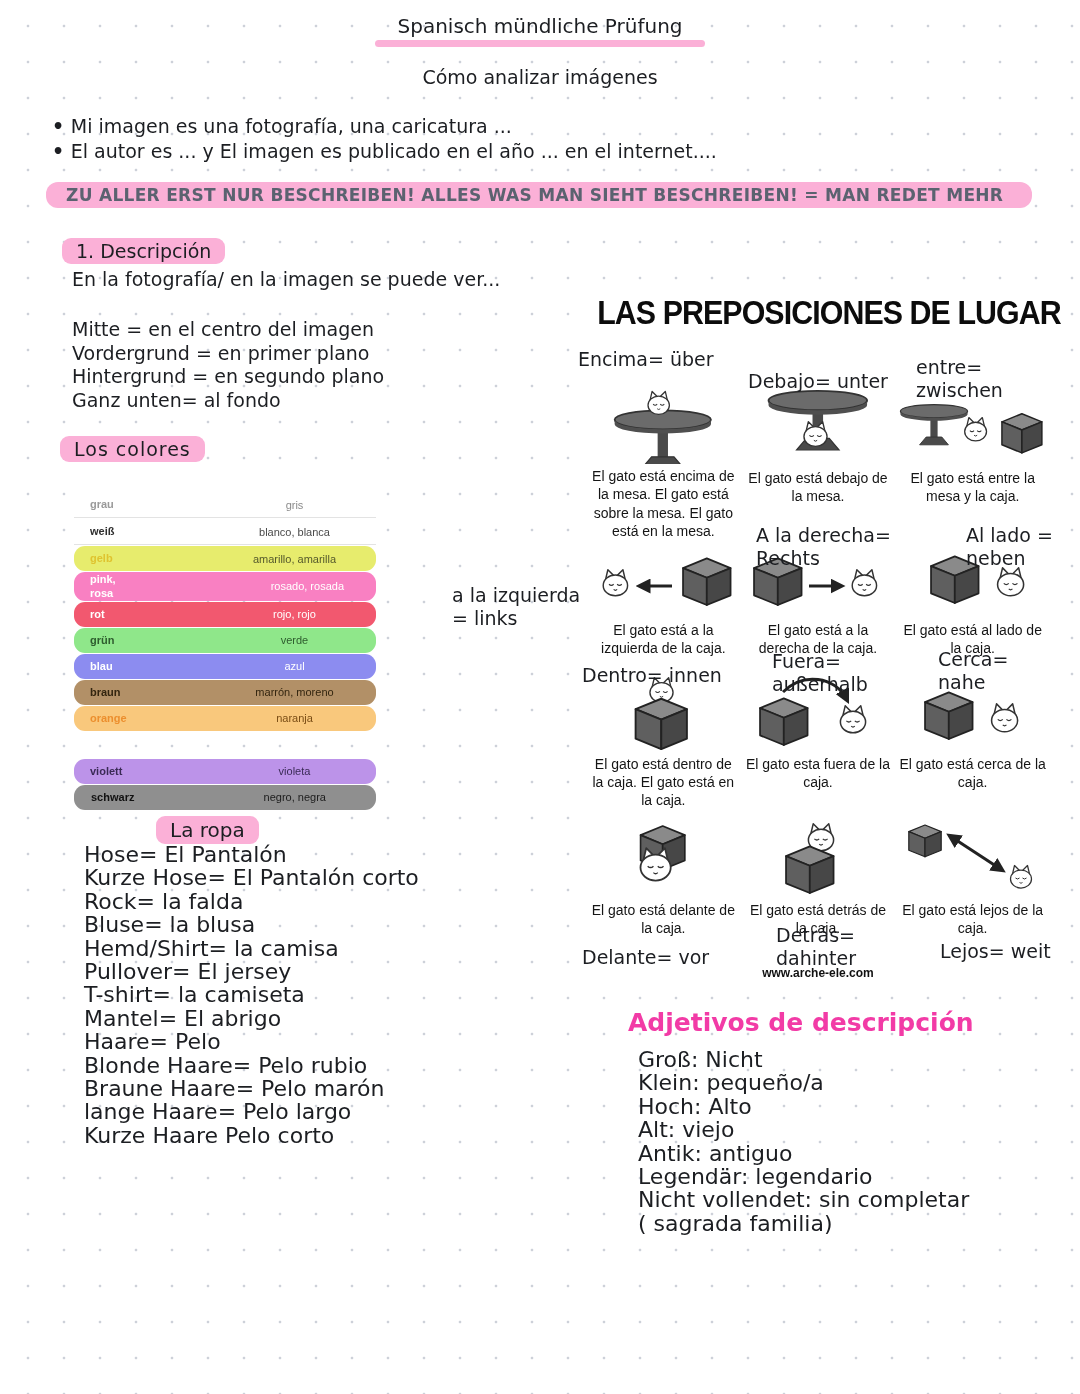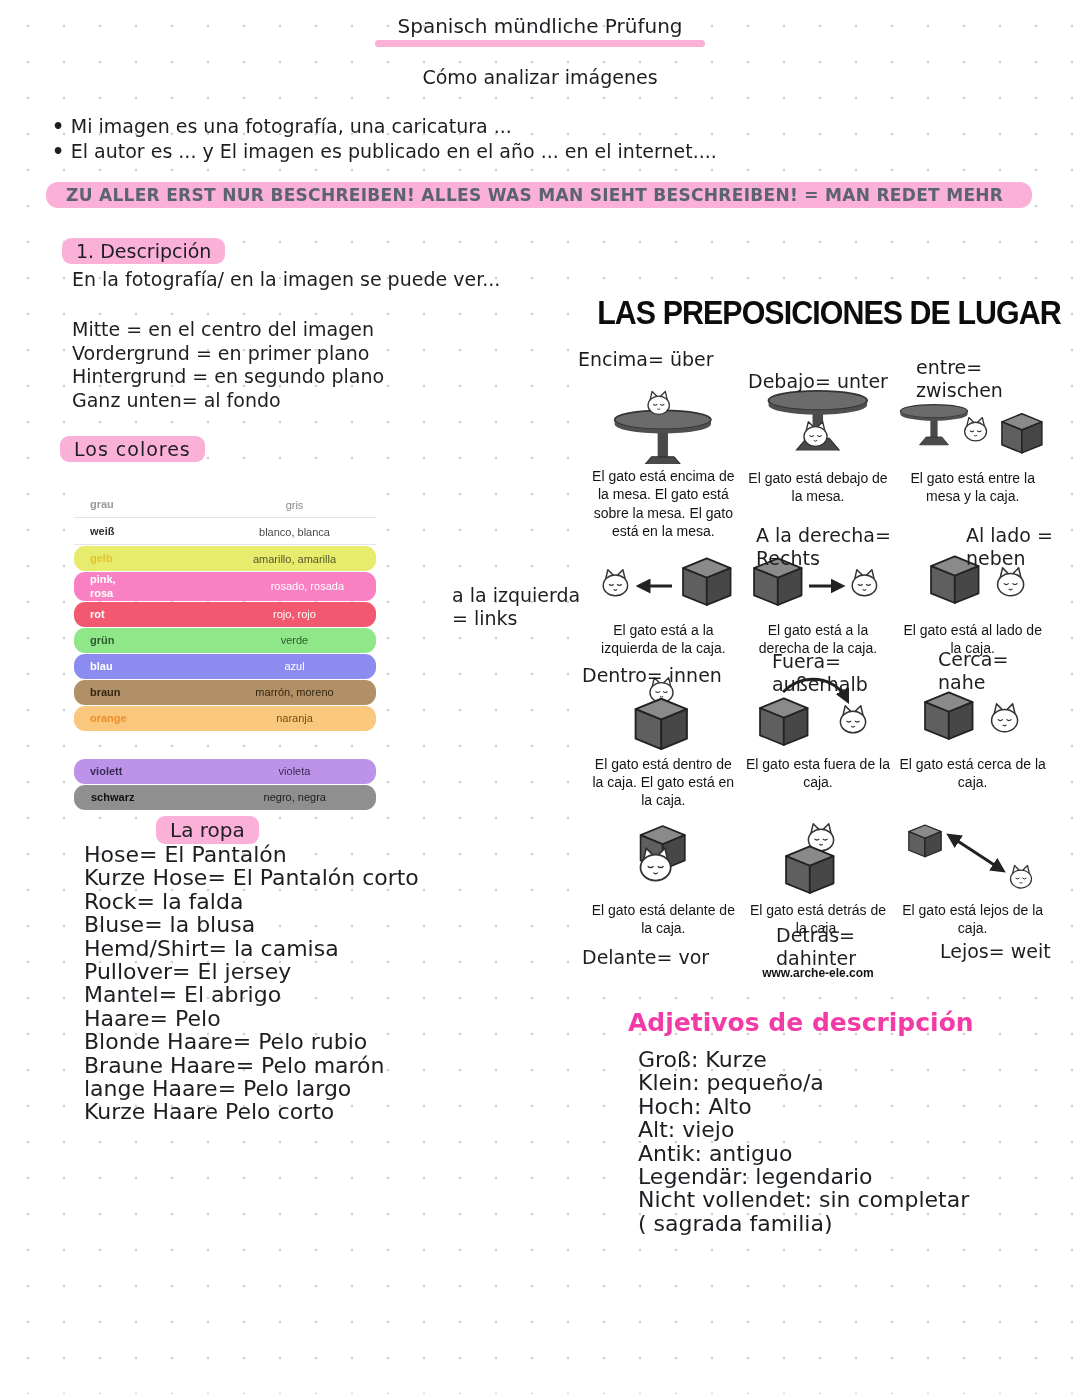--- a/index.html
+++ b/index.html
@@ -334,38 +334,39 @@
       <div class="line hw">Kurze Hose= El Pantalón corto</div>
 
       <div class="line hw">Rock= la falda</div>
 
       <div class="line hw">Bluse= la blusa</div>
 
       <div class="line hw">Hemd/Shirt= la camisa</div>
 
       <div class="line hw">Pullover= El jersey</div>
 
+      <div class="line hw">T-shirt= la camiseta</div>
 
       <div class="line hw">Mantel= El abrigo</div>
 
       <div class="line hw">Haare= Pelo</div>
 
       <div class="line hw">Blonde Haare= Pelo rubio</div>
 
       <div class="line hw">Braune Haare= Pelo marón</div>
 
       <div class="line hw">lange Haare= Pelo largo</div>
 
       <div class="line hw">Kurze Haare Pelo corto</div>
     </div>
 
   <div class="abs adj-head hw" style="color: rgb(242, 59, 166);">Adjetivos de descripción</div>
   <div class="abs adj-list">
 
-      <div class="line hw">Groß: Kurze</div>
+      <div class="line hw">Groß: Nicht</div>
 
       <div class="line hw">Klein: pequeño/a</div>
 
       <div class="line hw">Hoch: Alto</div>
 
       <div class="line hw">Alt: viejo</div>
 
       <div class="line hw">Antik: antiguo</div>
 
       <div class="line hw">Legendär: legendario</div>

